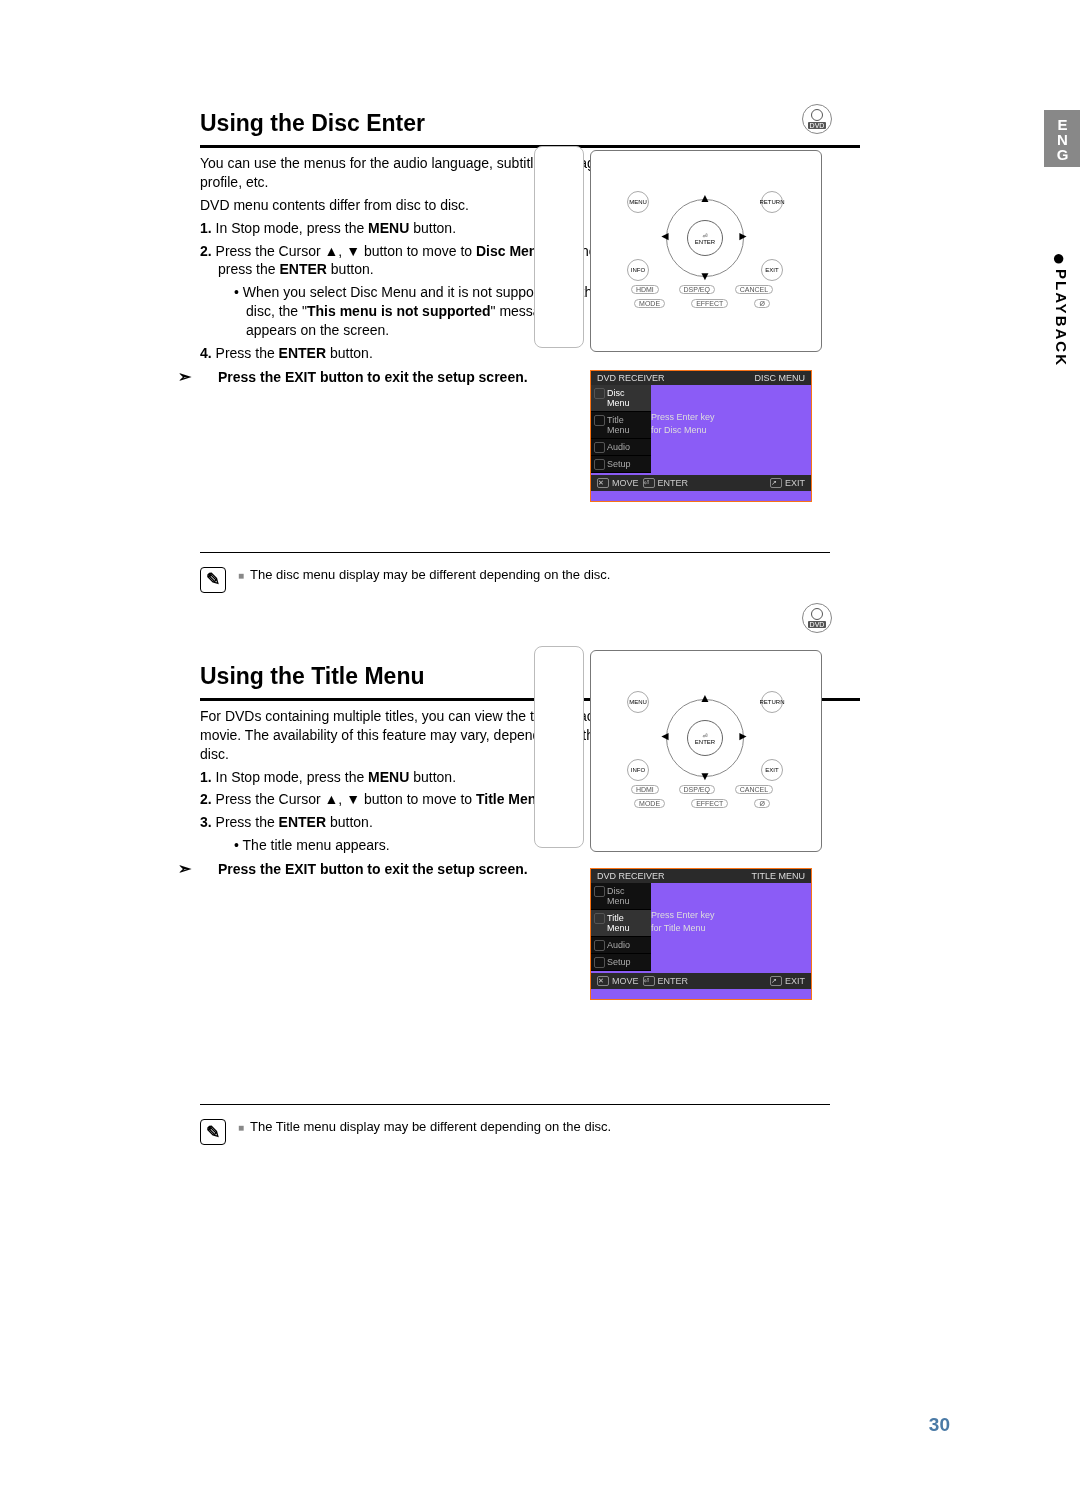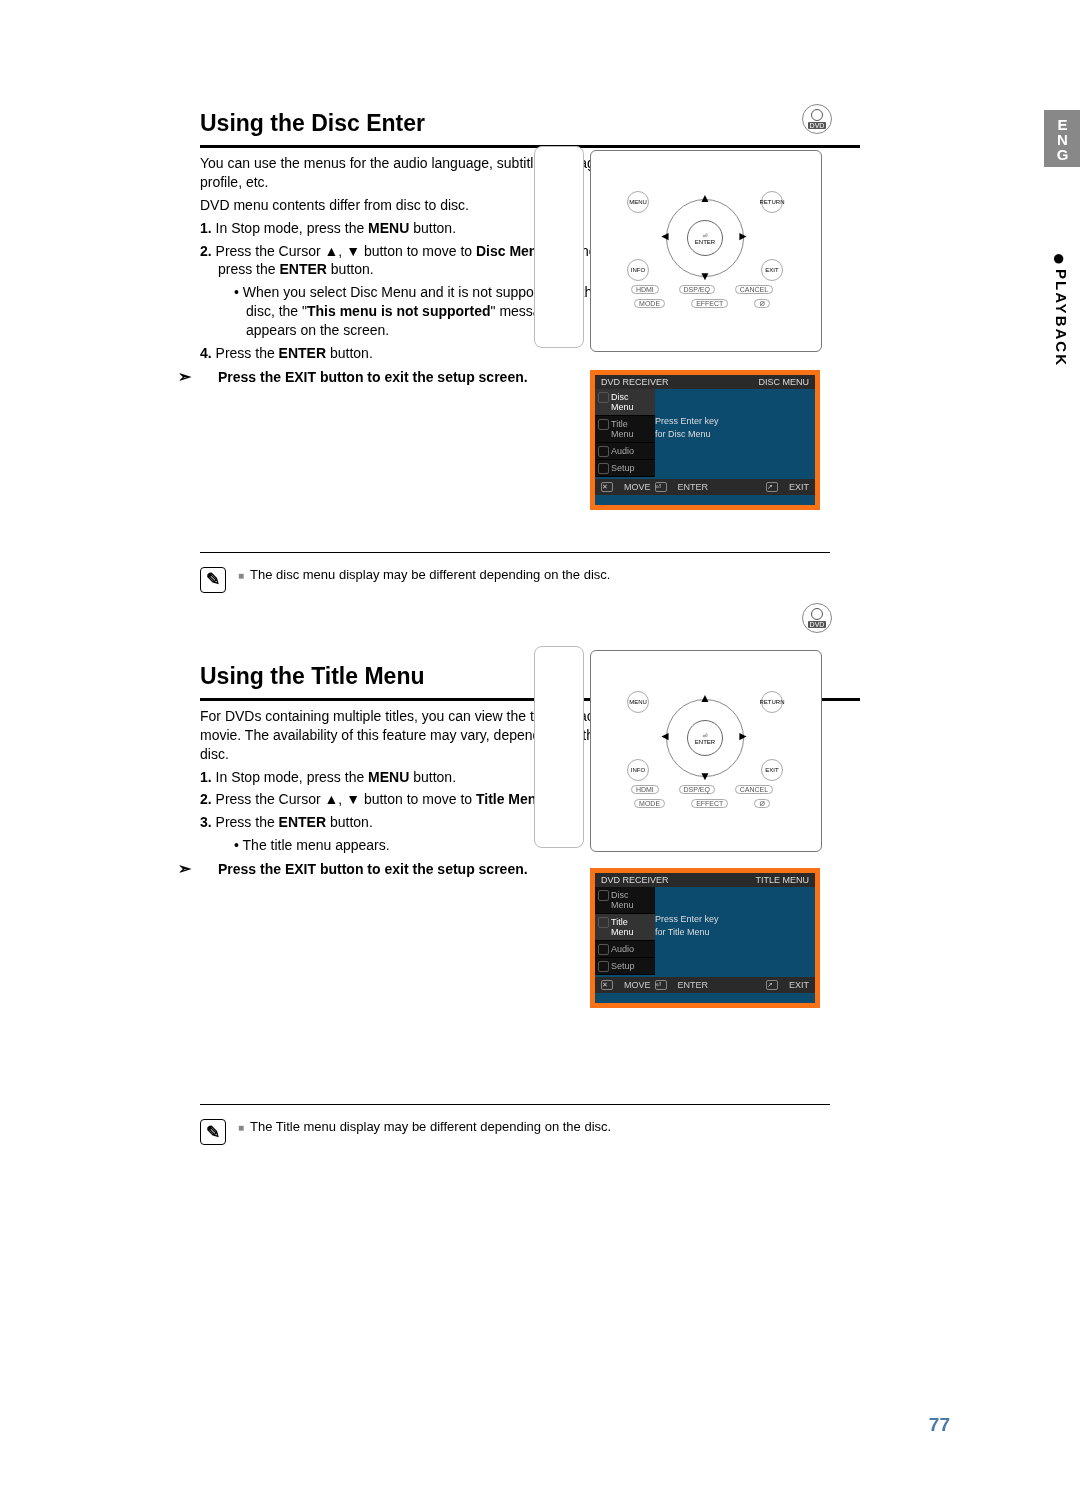--- a/index.html
+++ b/index.html
@@ -25,32 +25,32 @@
   .noteicon{width:26px;height:26px;border:1.5px solid #000;border-radius:4px;display:flex;align-items:center;justify-content:center;box-sizing:border-box;font:bold 17px Arial;flex-shrink:0}
   .notetext{font:13px Arial}
   .notetext .sq{font-size:10px;color:#888;margin-right:6px}
   .section2{margin-top:70px}
   .figs{position:absolute;left:590px;width:230px}
   .figs.f1{top:150px;height:200px}
   .figs.f2{top:650px;height:200px}
   .figbox{border:1px solid #777;border-radius:6px;width:100%;height:100%;position:relative;background:#fff}
   .remote{position:absolute;width:48px;height:200px;border:1px solid #bbb;border-radius:8px;left:-56px;top:-4px;background:#fff}
   
-  .osd{position:absolute;left:590px;width:220px;height:130px;background:#0c4a6e;color:#ccc;font:9px Arial;border:5px solid #f97316}
+  .osd{position:absolute;left:590px;width:220px;height:130px;background:#8b5cf6;color:#ccc;font:9px Arial;border:1px solid #f97316}
   .osd.o1{top:370px}
   .osd.o2{top:868px}
   .osd-head{display:flex;justify-content:space-between;background:#2a2a2a;padding:2px 6px;font-size:9px;color:#ddd}
   .osd-body{position:relative;height:90px}
   .osd-side{position:absolute;left:0;top:0;width:60px}
   .osd-side div{padding:3px 4px 3px 16px;font-size:9px;color:#aaa;background:#111;border-bottom:1px solid #000;position:relative}
   .osd-side div.sel{color:#fff;background:#333}
   .osd-side div::before{content:"";position:absolute;left:3px;top:3px;width:9px;height:9px;border:1px solid #555;border-radius:2px}
   .osd-msg{position:absolute;left:60px;top:26px;font-size:9px;line-height:1.4;color:#ddd}
   .osd-foot{display:flex;justify-content:space-between;align-items:center;background:#2a2a2a;color:#ccc;font-size:9px;height:16px;padding:0 6px;gap:4px}
-  .osd-foot span{display:inline-flex;align-items:flex-end;gap:11px}
+  .osd-foot span{display:inline-flex;align-items:flex-end;gap:3px}
   .chip{display:inline-block;width:10px;height:8px;border:1px solid #888;border-radius:2px;font-size:7px;text-align:center;line-height:8px}
   .dvdbadge{position:absolute;width:28px;height:28px;border:1.5px solid #888;border-radius:50%;display:flex;flex-direction:column;align-items:center;justify-content:center;font:7px Arial;color:#555}
   .dvdbadge .ring{width:10px;height:10px;border:1.5px solid #555;border-radius:50%}
   .dvdbadge .lab{background:#555;color:#fff;font-size:7px;padding:0 2px;margin-top:1px;border-radius:1px}
   .b1{left:802px;top:104px}
   .b2{left:802px;top:603px}
   
   .dpad{position:absolute;left:30px;top:40px;width:162px;height:115px}
   .dpad .ring{position:absolute;left:45px;top:8px;width:76px;height:76px;border-radius:50%;border:1px solid #888}
   .dpad .ctr{position:absolute;left:66px;top:29px;width:34px;height:34px;border-radius:50%;border:1px solid #666;font:6px Arial;display:flex;flex-direction:column;align-items:center;justify-content:center}
@@ -253,14 +253,14 @@
     </div>
   </div>
 
   <div style="height:220px"></div>
   <div class="thinrule"></div>
   <div class="notebox">
     <div class="noteicon">✎</div>
     <div class="notetext"><span class="sq">■</span><span>The Title menu display may be different depending on the disc.</span></div>
   </div>
 
-  <div class="pagenum">77</div>
+  <div class="pagenum">30</div>
 </div>
 
 </body></html>

